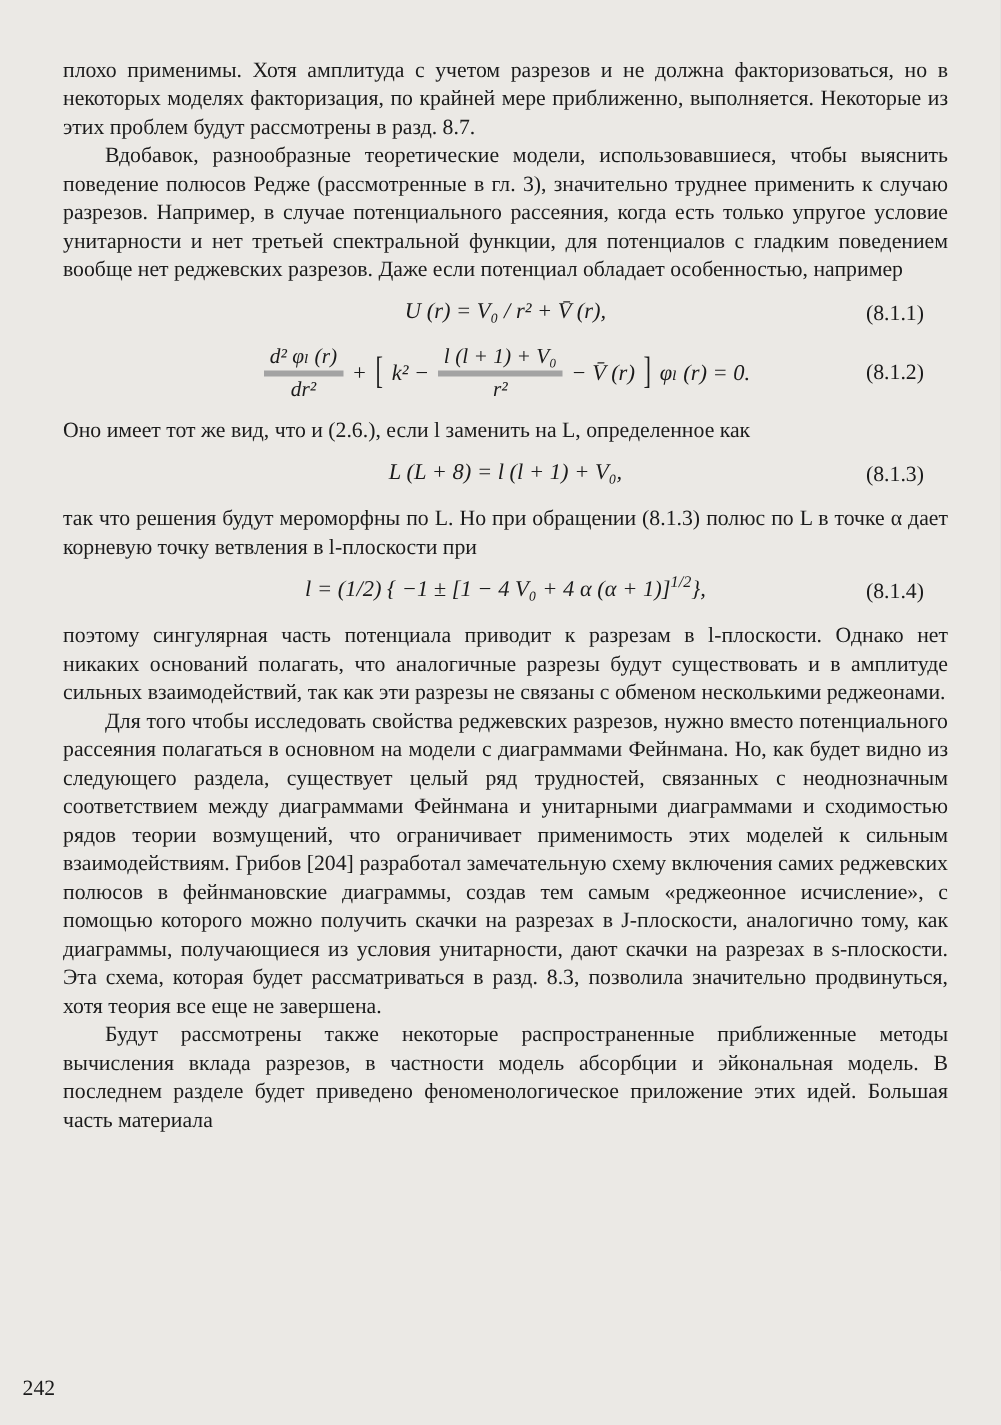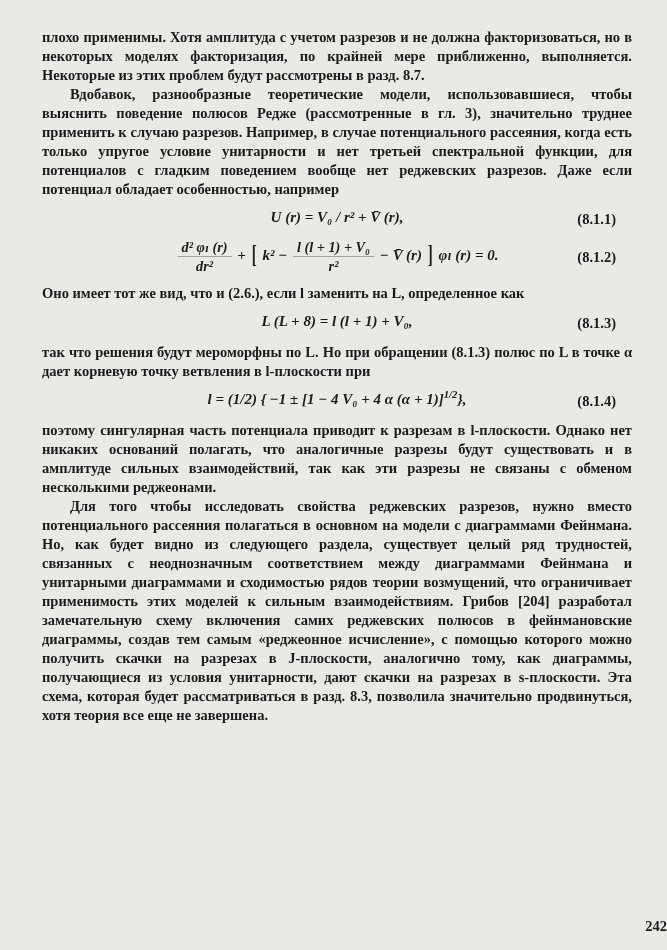--- a/index.html
+++ b/index.html
@@ -10,23 +10,22 @@
   .page {
     position: relative;
     width: 667px;
     height: 950px;
     box-sizing: border-box;
     background: #ebe9e5;
     color: #1b1b1b;
     font-family: "Liberation Serif", "DejaVu Serif", serif;
     font-size: 14.5px;
     line-height: 19px;
-    padding: 28px 35px 0 42px;
+    padding: 38px 35px 0 42px;
     overflow: hidden;
-    font-weight: bold;
   }
   .text-block p {
     margin: 0;
     text-align: justify;
     hyphens: auto;
     -webkit-hyphens: auto;
   }
   .indent { text-indent: 28px; }
   .noindent { text-indent: 0; }
 
@@ -52,44 +51,44 @@
   .frac {
     display: inline-block;
     vertical-align: middle;
     text-align: center;
     font-size: 0.95em;
     line-height: 1.15;
     margin: 0 2px;
   }
   .fnum {
     display: block;
-    border-bottom: 1px solid #a3a3a3;
+    border-bottom: 4px solid #a3a3a3;
     padding: 0 4px 1px 4px;
     text-align: center;
   }
   .fden {
     display: block;
     padding-top: 1px;
   }
   .bigb {
     display: inline-block;
     transform: scaleY(1.7);
     margin: 0 2px;
     font-style: normal;
   }
   sup {
     font-size: 0.72em;
     line-height: 0;
   }
   .page-number {
     position: absolute;
-    left: 0;
+    left: 15px;
     right: 0;
     bottom: 14px;
-    text-align: right;
+    text-align: left;
     font-size: 14.5px;
   }
 </style>
 </head>
 <body>
 
 <div class="page">
   <div class="text-block">
 
     <p class="noindent">плохо применимы. Хотя амплитуда с учетом разрезов и не должна факторизоваться, но в некоторых моделях факторизация, по крайней мере приближенно, выполняется. Некоторые из этих проблем будут рассмотрены в разд. 8.7.</p>
@@ -118,17 +117,18 @@
 
     <div class="equation">
       <span class="eq-body"><span>l = (1/2) { −1 ± [1 − 4 V₀ + 4 α (α + 1)]</span><sup>1/2</sup><span>},</span></span>
       <span class="eq-number">(8.1.4)</span>
     </div>
 
     <p class="noindent">поэтому сингулярная часть потенциала приводит к разрезам в l-плоскости. Однако нет никаких оснований полагать, что аналогичные разрезы будут существовать и в амплитуде сильных взаимодействий, так как эти разрезы не связаны с обменом несколькими реджеонами.</p>
 
     <p class="indent">Для того чтобы исследовать свойства реджевских разрезов, нужно вместо потенциального рассеяния полагаться в основном на модели с диаграммами Фейнмана. Но, как будет видно из следующего раздела, существует целый ряд трудностей, связанных с неоднозначным соответствием между диаграммами Фейнмана и унитарными диаграммами и сходимостью рядов теории возмущений, что ограничивает применимость этих моделей к сильным взаимодействиям. Грибов [204] разработал замечательную схему включения самих реджевских полюсов в фейнмановские диаграммы, создав тем самым «реджеонное исчисление», с помощью которого можно получить скачки на разрезах в J-плоскости, аналогично тому, как диаграммы, получающиеся из условия унитарности, дают скачки на разрезах в s-плоскости. Эта схема, которая будет рассматриваться в разд. 8.3, позволила значительно продвинуться, хотя теория все еще не завершена.</p>
 
+    <p class="indent">Будут рассмотрены также некоторые распространенные приближенные методы вычисления вклада разрезов, в частности модель абсорбции и эйкональная модель. В последнем разделе будет приведено феноменологическое приложение этих идей. Большая часть материала</p>
 
   </div>
 
   <div class="page-number">242</div>
 </div>
 
 </body></html>

